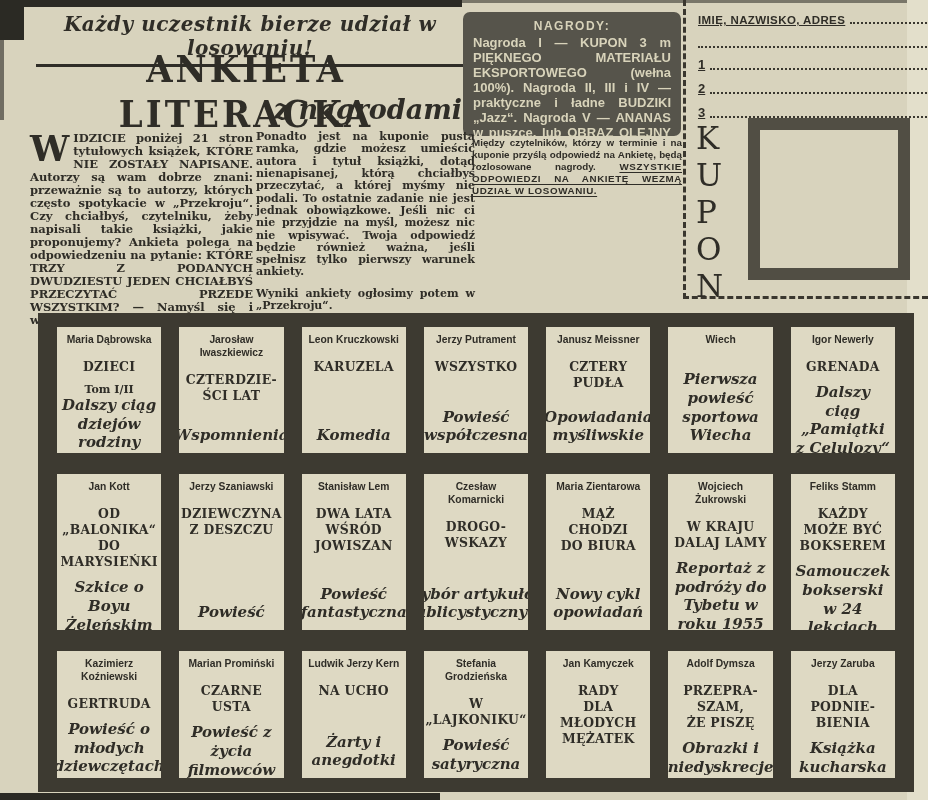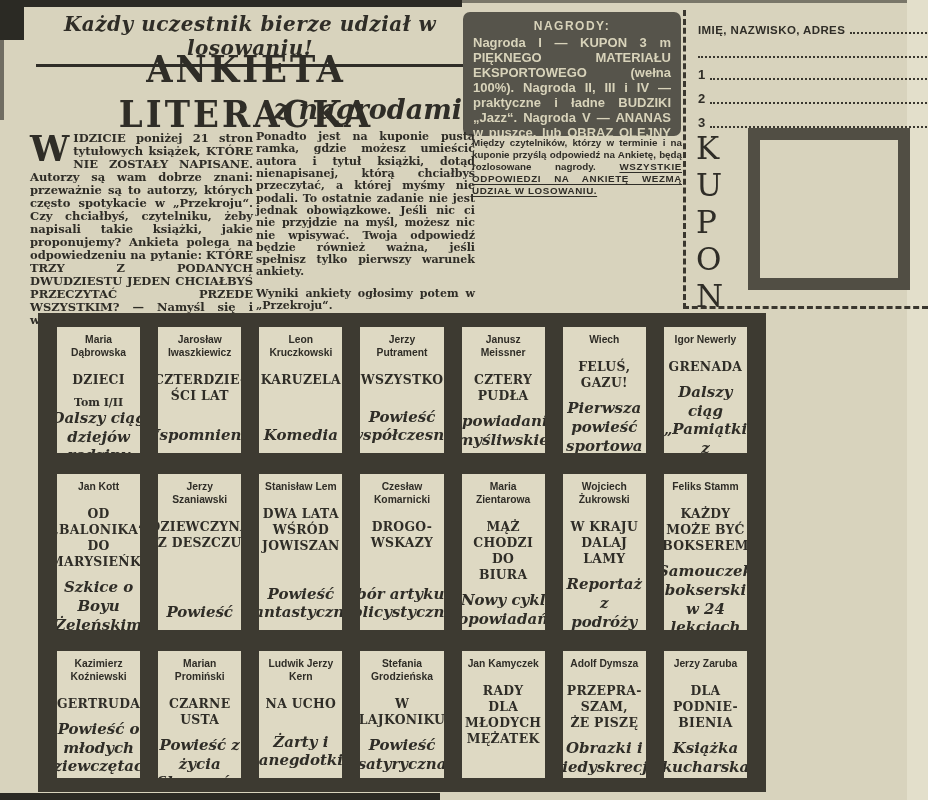--- a/index.html
+++ b/index.html
@@ -52,42 +52,42 @@
     position:absolute; left:463px; top:12px; width:218px; height:124px;
     background:#56544b; color:#d8d3ba; border-radius:7px;
     padding:7px 10px; box-sizing:border-box;
     font-family:"Liberation Sans", sans-serif; font-weight:bold;
   }
   .prizes-heading{text-align:center; font-size:12px; letter-spacing:1.5px; margin-bottom:2px;}
   .prizes-body{font-size:13px; line-height:1.16; text-align:justify;}
 
   
   .coupon{
-    position:absolute; left:683px; top:10px; width:245px; height:299px;
+    position:absolute; left:683px; top:0; width:245px; height:299px;
     border-left:3px dashed #3a372f; border-bottom:3px dashed #3a372f;
     box-sizing:border-box; padding:12px 1px 0 12px;
-    font-family:"Liberation Sans", sans-serif; font-weight:bold;
+    font-family:"Liberation Sans", sans-serif; font-weight:bold;text-decoration:underline;
   }
   .addr-row{display:flex; align-items:flex-end; font-size:11.5px; letter-spacing:.4px;}
   .dotfill{flex:1; border-bottom:2px dotted #3a372f; margin:0 0 2px 5px; height:10px;}
   .dotline{border-bottom:2px dotted #3a372f; height:16px; margin-top:4px;}
   .numrow{display:flex; align-items:flex-end; font-size:13px; margin-top:9px;}
   .kupon-letters{
     position:absolute; left:10px; top:120px;
     font-family:"DejaVu Serif", serif; font-size:31px; font-weight:normal;
     display:flex; flex-direction:column; line-height:37px; letter-spacing:0;
   }
   .empty-frame{
     position:absolute; left:62px; top:118px; width:162px; height:162px;
     border:12px solid #514e44; box-sizing:border-box; background:transparent;
   }
 
   
   .grid{
-    position:absolute; left:38px; top:313px; width:728px; height:479px;
+    position:absolute; left:38px; top:313px; width:876px; height:479px;
     background:#3d3a31; box-sizing:border-box; padding:14px 19px;
     display:grid; grid-template-columns:repeat(7,1fr);
     grid-template-rows:126px 156px 127px; column-gap:18px; row-gap:21px;
   }
   .card{
     background:#ded9c3; box-sizing:border-box; padding:7px 5px 8px;
     display:flex; flex-direction:column; align-items:center; text-align:center;
     overflow:hidden;
   }
   .card-author{
@@ -205,21 +205,20 @@
       <div class="card-author">Janusz Meissner</div>
       <div class="card-title">CZTERY
 PUDŁA</div>
       <div class="card-tome"></div>
       <div class="card-spacer"></div>
       <div class="card-note">Opowiadania myśliwskie</div>
     </div>
 
     <div class="card">
       <div class="card-author">Wiech</div>
-      <div class="card-title">FELUŚ, GAZU!</div>
       <div class="card-tome"></div>
       <div class="card-spacer"></div>
       <div class="card-note">Pierwsza powieść sportowa Wiecha</div>
     </div>
 
     <div class="card">
       <div class="card-author">Igor Newerly</div>
       <div class="card-title">GRENADA</div>
       <div class="card-tome"></div>
       <div class="card-spacer"></div>

